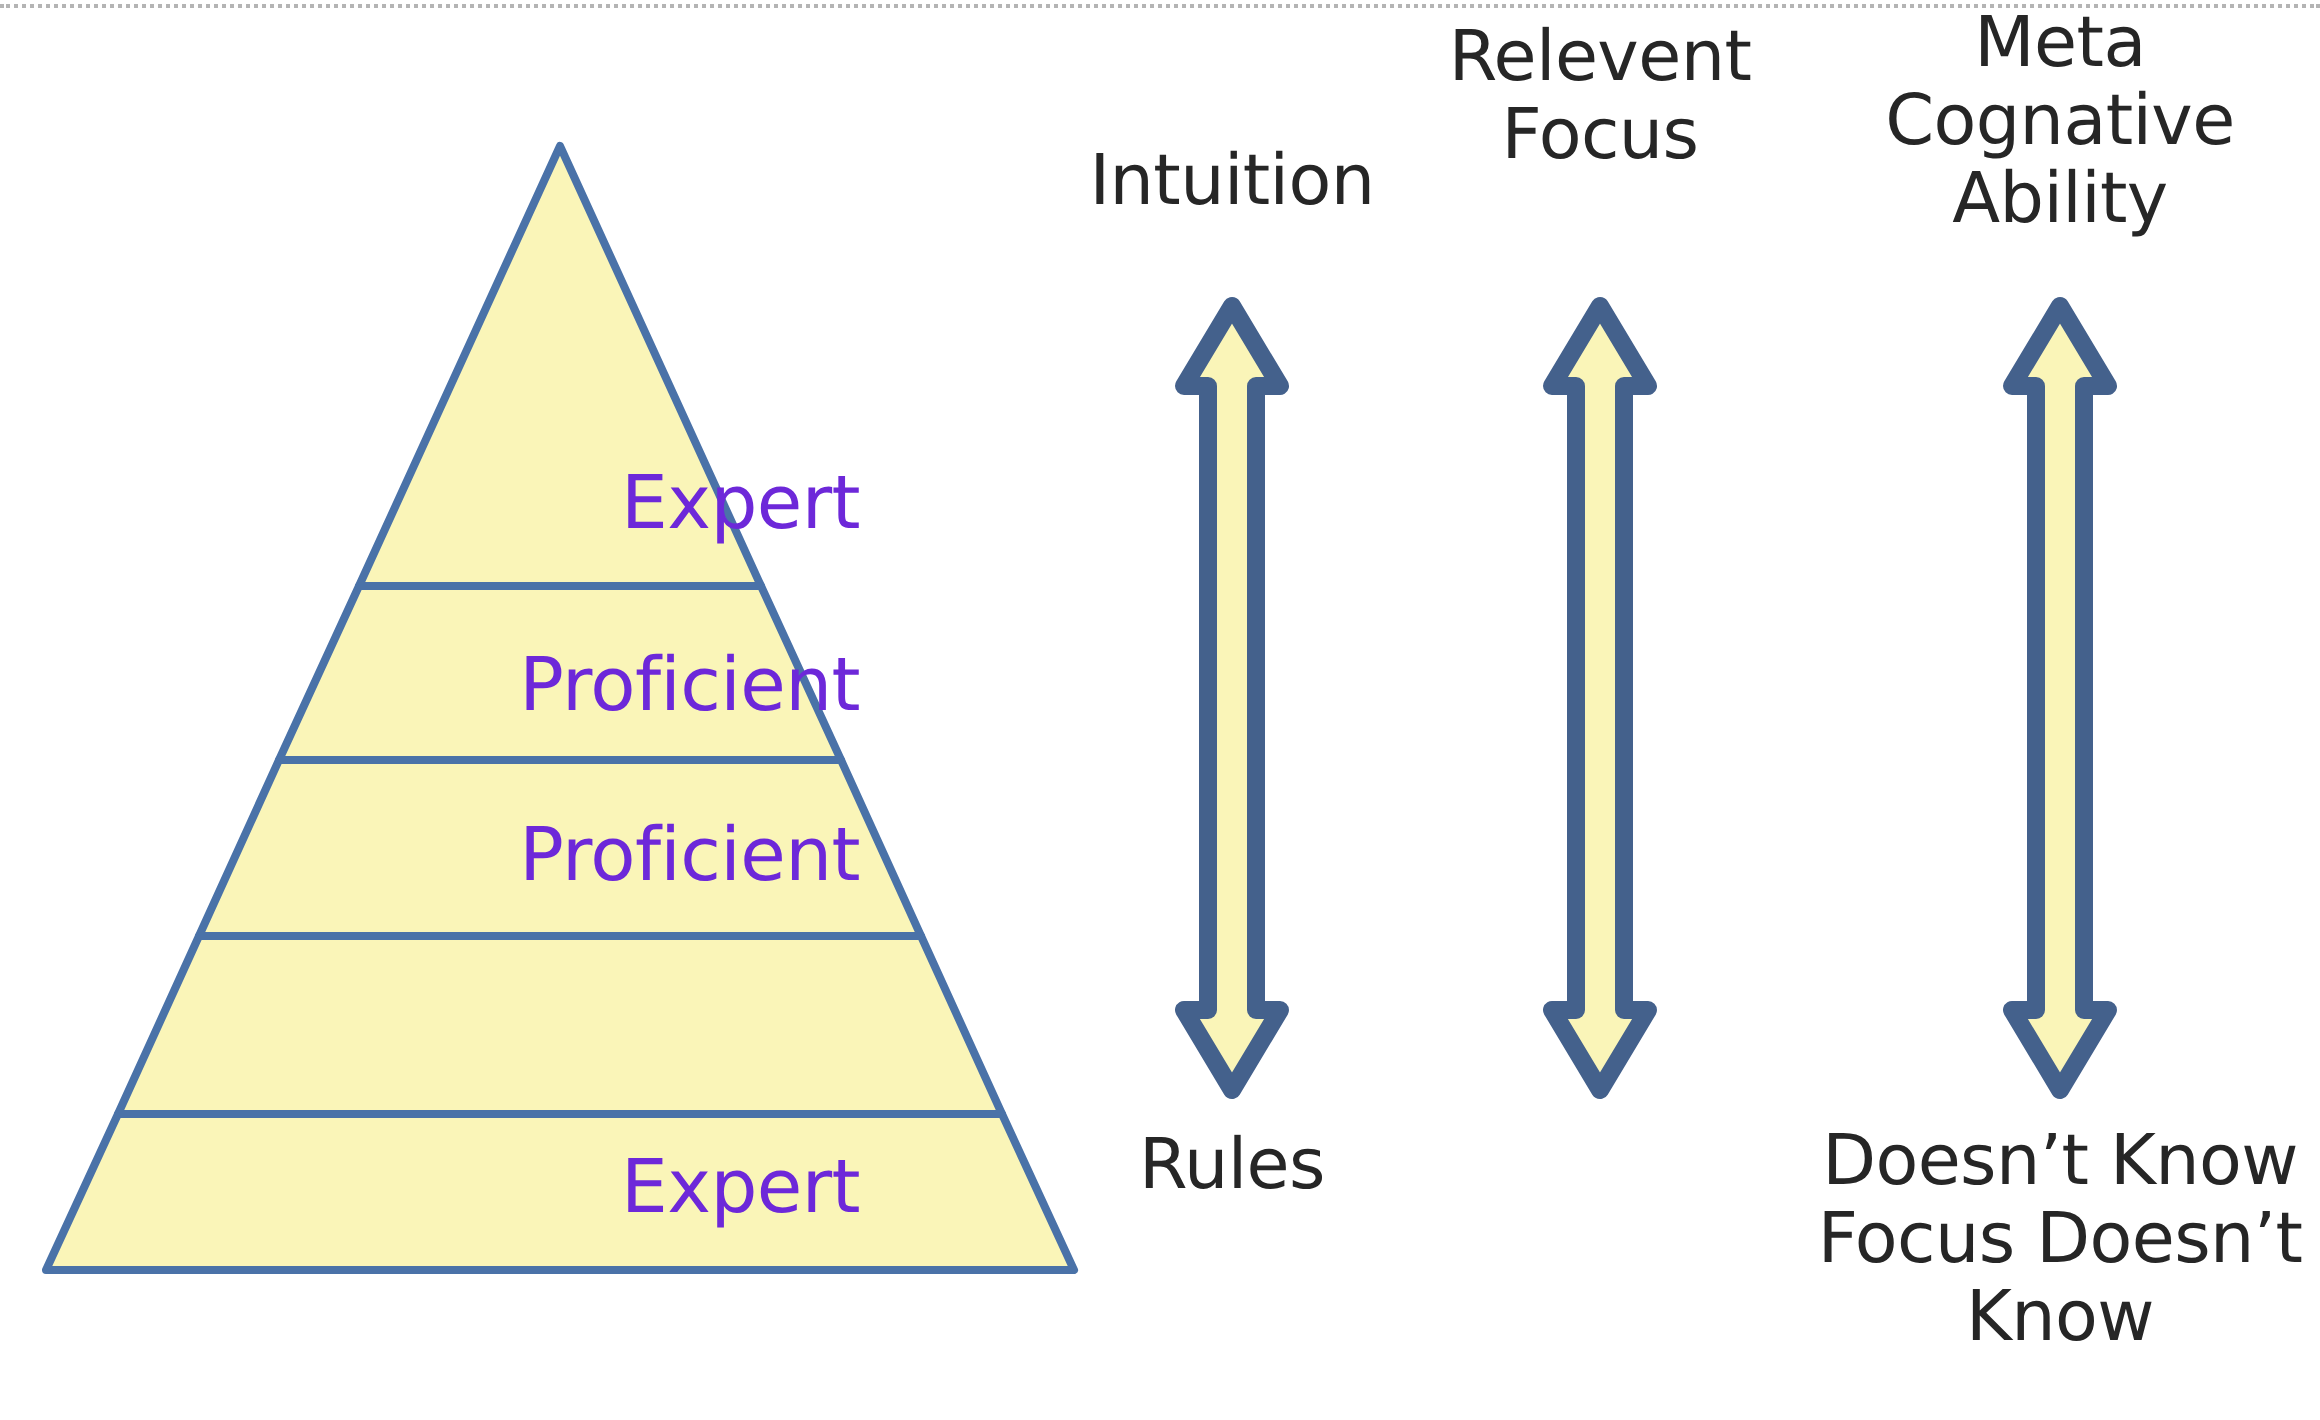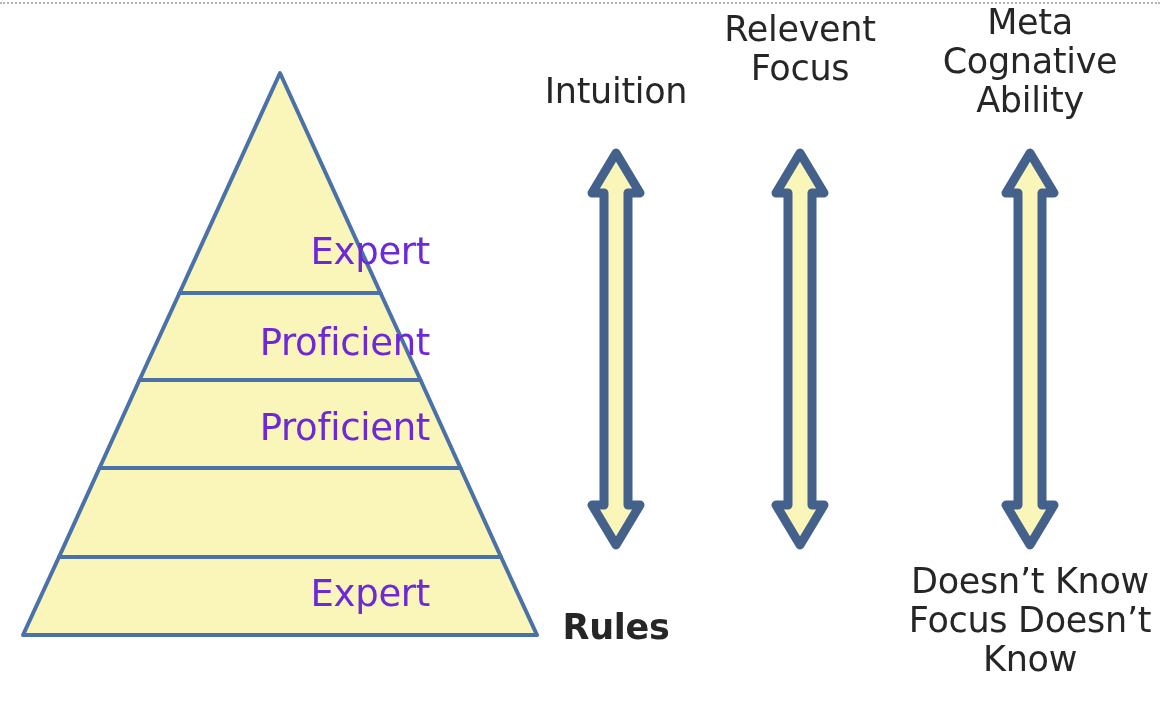--- a/index.html
+++ b/index.html
@@ -93,21 +93,21 @@
     <div>Meta</div>
     <div>Cognative</div>
     <div>Ability</div>
   </div>
 
   <div class="arrow-label top-label" style="left:690px; top:10px; width:220px;">
     <div>Relevent</div>
     <div>Focus</div>
   </div>
 
-  <div class="arrow-label bottom-label" style="left:506px; top:608px; width:220px;font-weight:bold;">Rules</div>
+  <div class="arrow-label bottom-label" style="left:506px; top:564px; width:220px;">Rules</div>
 
 
   <div class="arrow-label bottom-label" style="left:904px; top:562px; width:252px;">
     <div>Doesn’t Know</div>
     <div>Focus Doesn’t</div>
     <div>Know</div>
   </div>
 
 </div>
 

